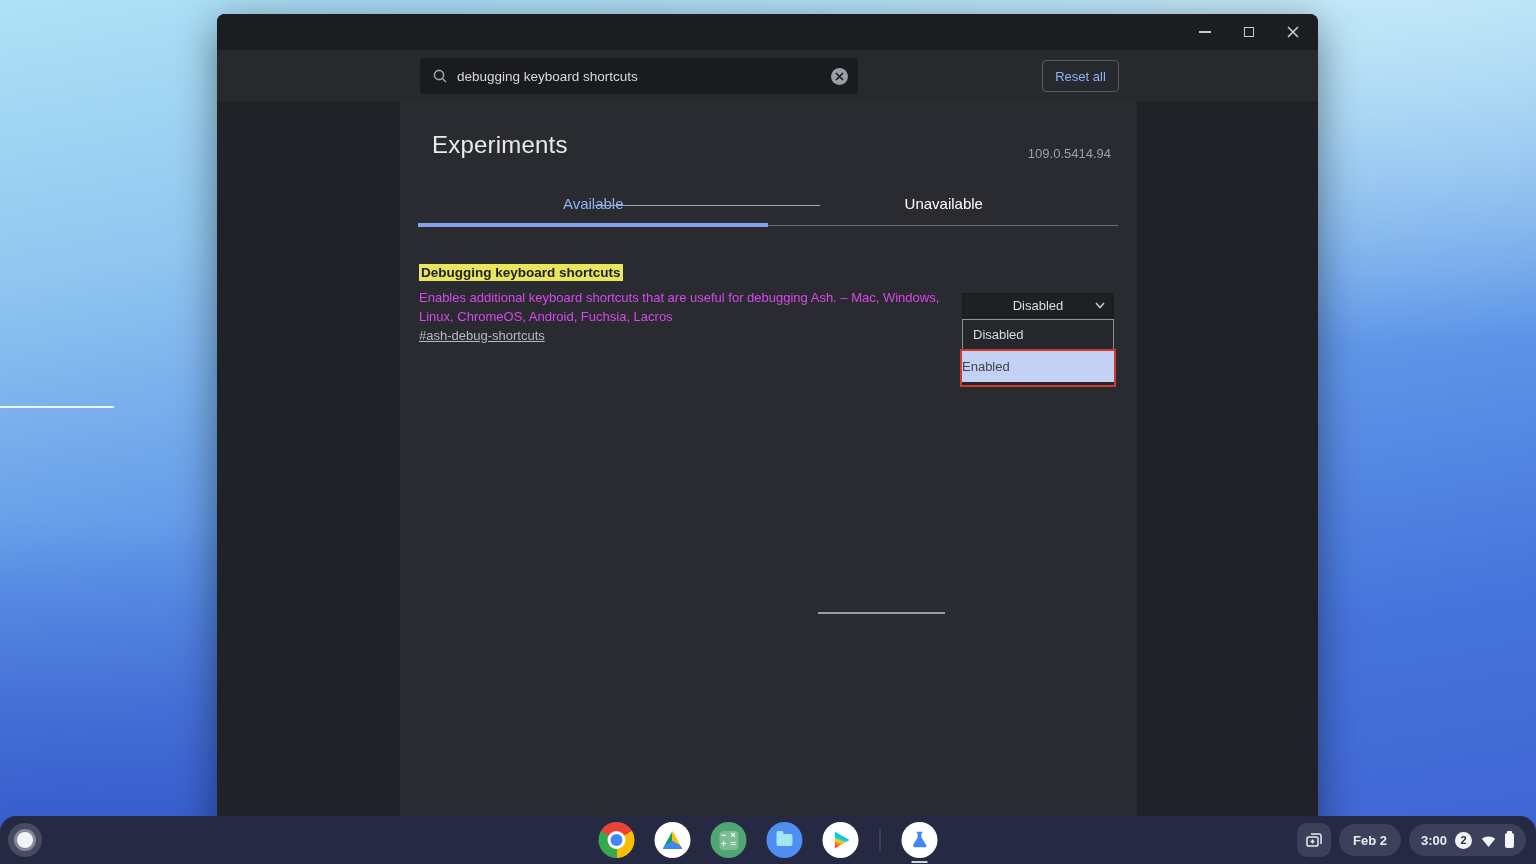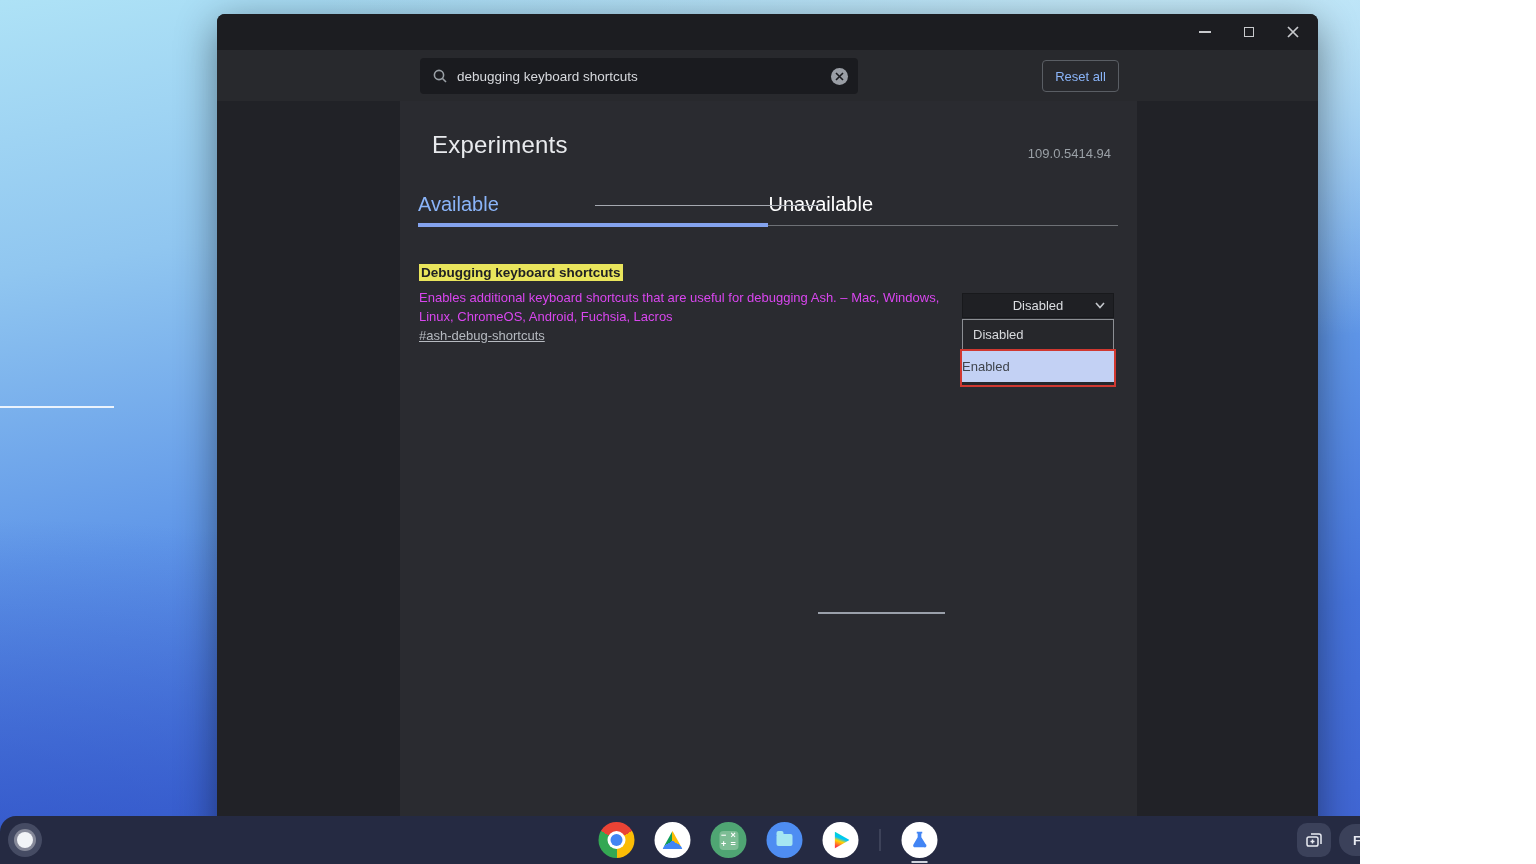--- a/index.html
+++ b/index.html
@@ -1,20 +1,20 @@
 <!DOCTYPE html>
 <html><head>
 <meta charset="utf-8">
 <style>
   * { margin:0; padding:0; box-sizing:border-box; }
   html,body { width:1536px; height:864px; overflow:hidden; font-family:"Liberation Sans", sans-serif; }
 
   
   .desktop {
-    position:relative; width:1360px; height:864px; overflow:hidden;
+    position:relative; width:1536px; height:864px; overflow:hidden;
     background:
       radial-gradient(120% 90% at 88% -10%, #cdeffa 0%, rgba(205,239,250,0) 55%),
       radial-gradient(130% 100% at 0% 115%, #2e4ec4 0%, rgba(46,78,196,0) 55%),
       linear-gradient(170deg, #aee2f6 0%, #90c6f0 25%, #5f96e8 52%, #4674dc 76%, #3f63d2 100%);
   }
   .wall-line { position:absolute; left:0; top:406px; width:114px; height:2px; background:rgba(255,255,255,0.85); }
 
   
   .window {
     position:absolute; left:217px; top:14px; width:1101px; height:850px;
@@ -47,21 +47,21 @@
 
   .body-row { display:flex; height:763px; }
   .spacer-left  { width:183px; background:#212227; }
   .spacer-right { width:181px; background:#212227; }
   .content { position:relative; width:737px; background:#2a2b30; }
 
   .page-title { position:absolute; left:32px; top:30px; font-size:24px; font-weight:400; color:#e8eaed; letter-spacing:0.2px; }
   .version { position:absolute; right:26px; top:45px; font-size:13px; color:#9aa0a6; }
 
   .tabs { position:absolute; left:18px; top:88px; width:701px; height:30px; display:flex; }
-  .tab { width:350.5px; text-align:left; line-height:30px; font-size:20px; cursor:pointer; }
+  .tab { width:350.5px; text-align:center; line-height:30px; font-size:15px; cursor:pointer; }
   .tab.active { color:#8ab4f8; }
   .tab.inactive { color:#ffffff; }
   .stray-line-1 { position:absolute; left:195px; top:104px; width:225px; height:1px; background:#a5a9b0; }
   .tab-underline-blue { position:absolute; left:18px; top:122px; width:350px; height:4px; background:#84a3ee; }
   .tab-underline-gray { position:absolute; left:368px; top:124px; width:350px; height:1px; background:#6e7176; }
 
   .flag-name {
     position:absolute; left:19px; top:163px;
     background:#e9e55c; color:#202124; font-size:13.5px; font-weight:bold; padding:1px 2px;
   }

